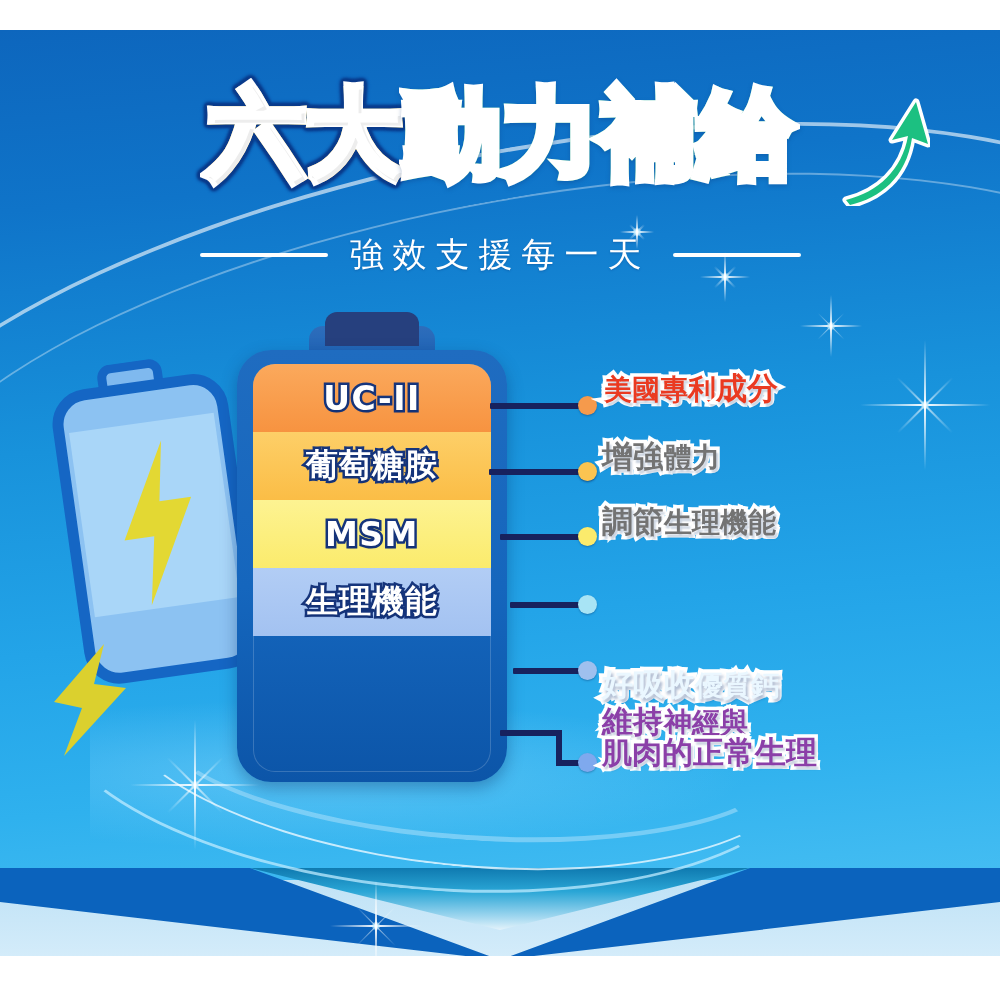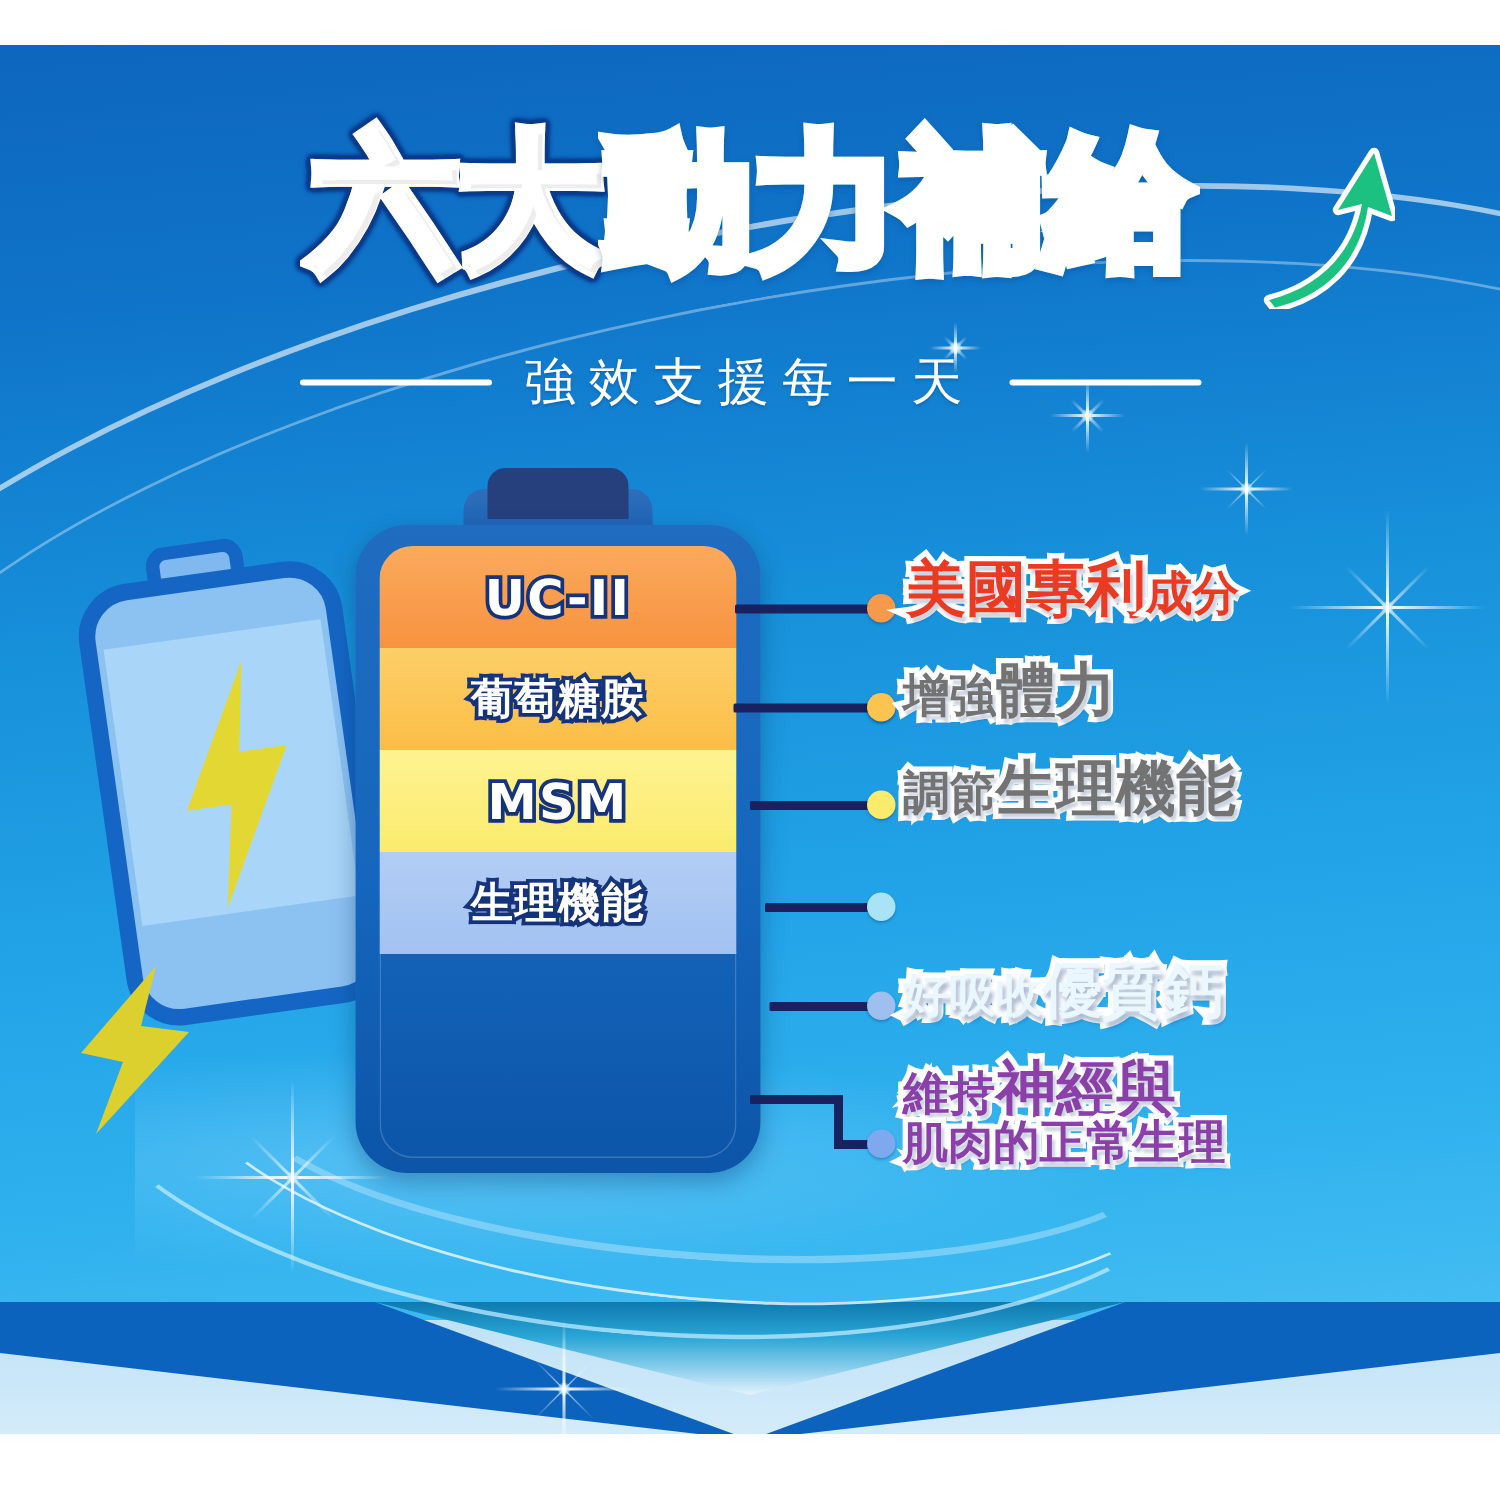--- a/index.html
+++ b/index.html
@@ -164,21 +164,21 @@
     position: absolute; left: 16px; top: 52px; width: 238px; height: 408px;
     border-radius: 22px; overflow: hidden;
     box-shadow: inset 0 0 0 1px rgba(255,255,255,.18);
   }
   .seg {
     height: 68px; display: flex; align-items: center; justify-content: center;
     position: relative;
   }
   .seg-label {
     font-family: "DejaVu Sans", "Liberation Sans", sans-serif;
-    font-weight: bold; color: #ffffff; font-size: 28px; letter-spacing: 1px;
+    font-weight: bold; color: #ffffff; font-size: 32px; letter-spacing: 1px;
     -webkit-text-stroke: 5px #16357c; paint-order: stroke fill;
     text-shadow: 0 2px 2px rgba(10,40,100,.25);
     white-space: nowrap;
   }
   .seg-label.narrow { font-size: 25px; letter-spacing: 0px; }
   .seg-label.latin { font-size: 33px; letter-spacing: 1.5px; }
 
   
   .conn { position: absolute; }
   .conn-line { position: absolute; height: 6px; background: #17225e; border-radius: 1px; }
@@ -187,21 +187,21 @@
     box-shadow: 0 1px 2px rgba(8,40,95,.35);
   }
   .conn-elbow-v { position: absolute; width: 6px; background: #17225e; }
 
   
   .benefit {
     position: absolute;
     font-family: "DejaVu Sans", "Liberation Sans", sans-serif;
     font-weight: bold; white-space: nowrap; line-height: 1.08;
   }
-  .big { font-size: 40px; }
+  .big { font-size: 28px; }
   .small { font-size: 31px; }
   .xbig { font-size: 30px; }
 
   .c-redorange {
     color: #ea3a21;
     -webkit-text-stroke: 7px #ffffff; paint-order: stroke fill;
     text-shadow: 2px 3px 2px rgba(10,50,110,.22);
   }
   .c-orange {
     color: #737373;
@@ -210,20 +210,21 @@
   }
   .c-green {
     color: #17ab62;
     -webkit-text-stroke: 7px #ffffff; paint-order: stroke fill;
     text-shadow: 2px 3px 2px rgba(10,50,110,.22);
   }
   .c-white {
     color: #eaf7ff;
     -webkit-text-stroke: 7px #ffffff; paint-order: stroke fill;
     text-shadow: 2px 3px 3px rgba(8,50,115,.35);
+    margin-top: 28px;
   }
   .c-purple {
     color: #8b3fa8;
     -webkit-text-stroke: 7px #ffffff; paint-order: stroke fill;
     text-shadow: 2px 3px 2px rgba(10,50,110,.22);
   }
   .benefit > span { display: inline-block; vertical-align: baseline; }
   .benefit.two-line { line-height: 1.0; }
   .benefit.two-line .ln { display: block; }
 </style>
@@ -353,18 +354,18 @@
 
   <div class="benefit c-orange" style="left:602px; top:505px;">
     <span class="small">調節</span><span class="big">生理機能</span>
   </div>
 
 
   <div class="benefit c-white" style="left:602px; top:640px;">
     <span class="small">好吸收</span><span class="big">優質鈣</span>
   </div>
 
-  <div class="benefit c-purple two-line" style="left:602px; top:706px;font-family:Liberation Serif, serif;">
+  <div class="benefit c-purple two-line" style="left:602px; top:706px;">
     <span class="ln"><span class="small">維持</span><span class="big">神經與</span></span>
     <span class="ln"><span class="xbig">肌肉</span><span class="small">的正常生理</span></span>
   </div>
 
 </div>
 
 </body></html>

